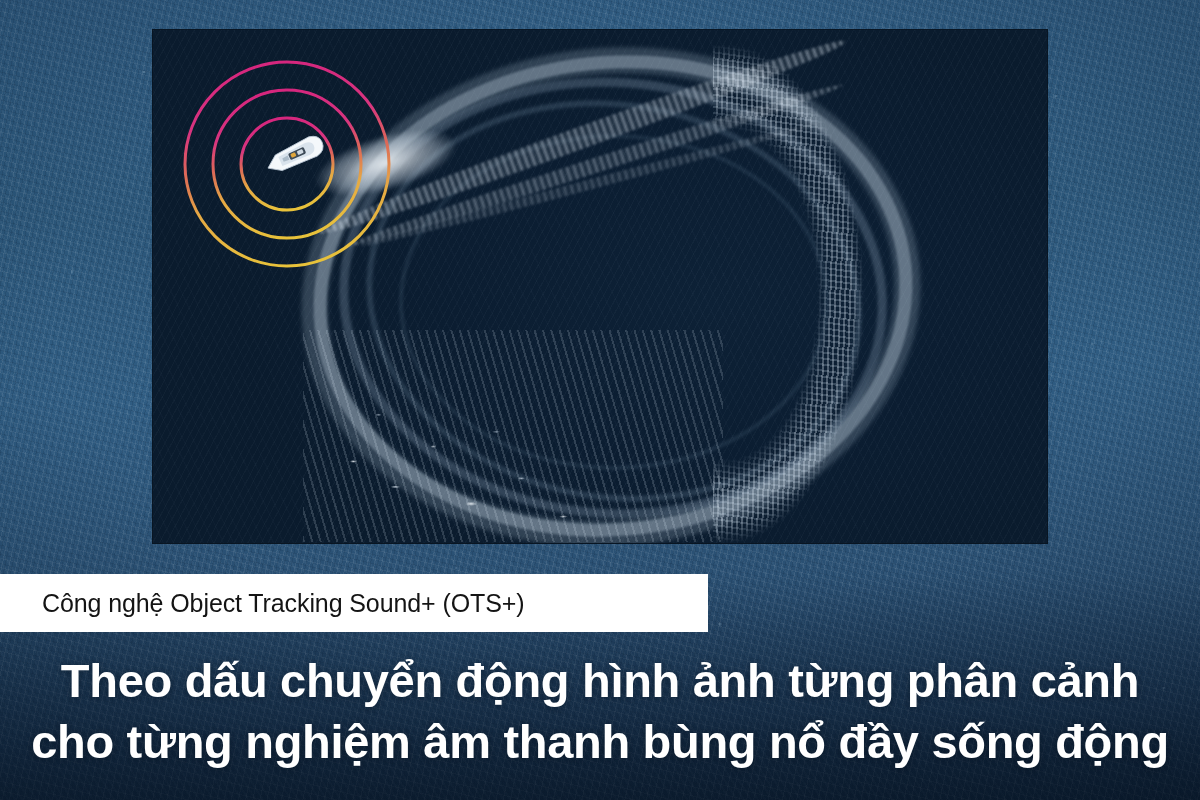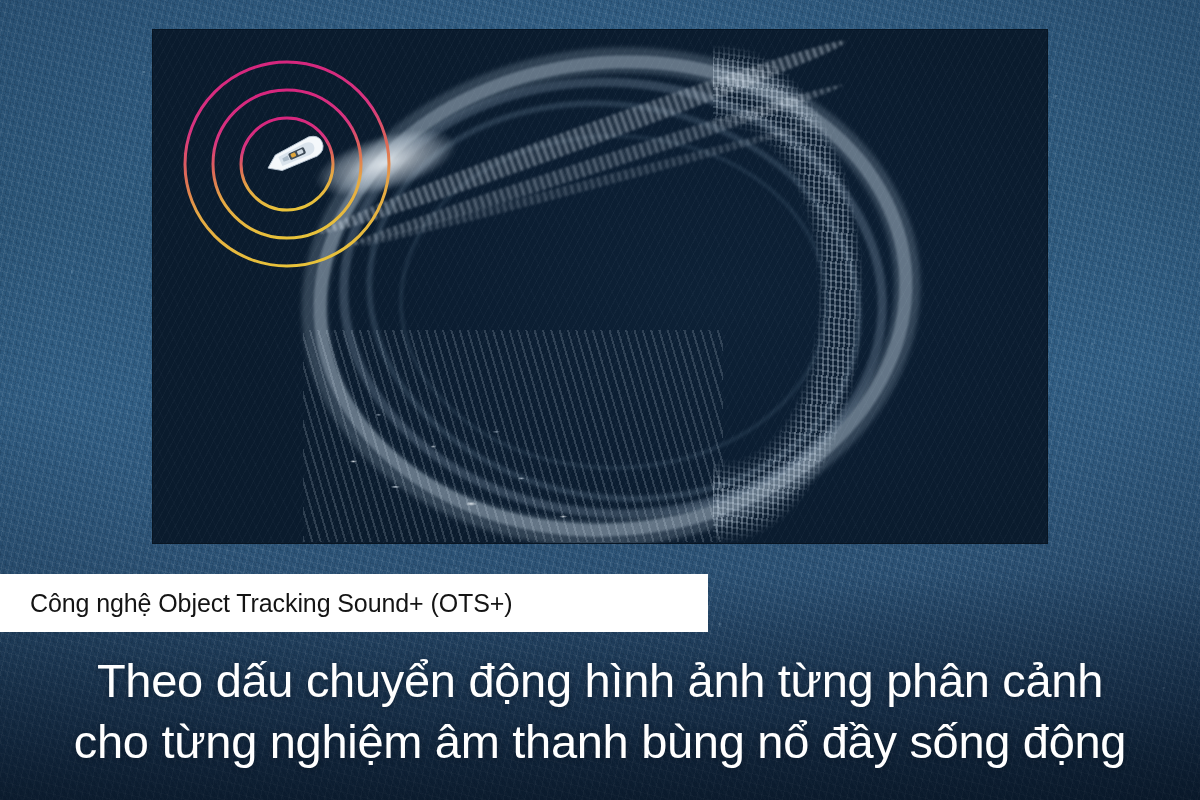--- a/index.html
+++ b/index.html
@@ -208,38 +208,38 @@
 
   
   .caption-bar {
     position:absolute;
     left:0; top:574px;
     width:708px; height:58px;
     background:#ffffff;
     display:flex; align-items:center;
   }
   .caption-text {
-    margin-left:30px;
+    margin-left:42px;
     font-family:"Liberation Sans", sans-serif;
     font-size:25px;
     font-weight:400;
     color:#141414;
     letter-spacing:-.1px;
     white-space:nowrap;
   }
 
   
   .headline {
     position:absolute;
     left:0; top:650px;
     width:1200px;
     text-align:center;
     font-family:"Liberation Sans", sans-serif;
     color:#ffffff;
-    font-weight:400;
+    font-weight:700;
     font-size:47px;
     line-height:1.30;
     letter-spacing:-.3px;
     text-shadow:0 1px 7px rgba(4,14,26,.42);
     white-space:nowrap;
   }
   .headline .line { display:block; }
 </style>
 </head>
 <body>

